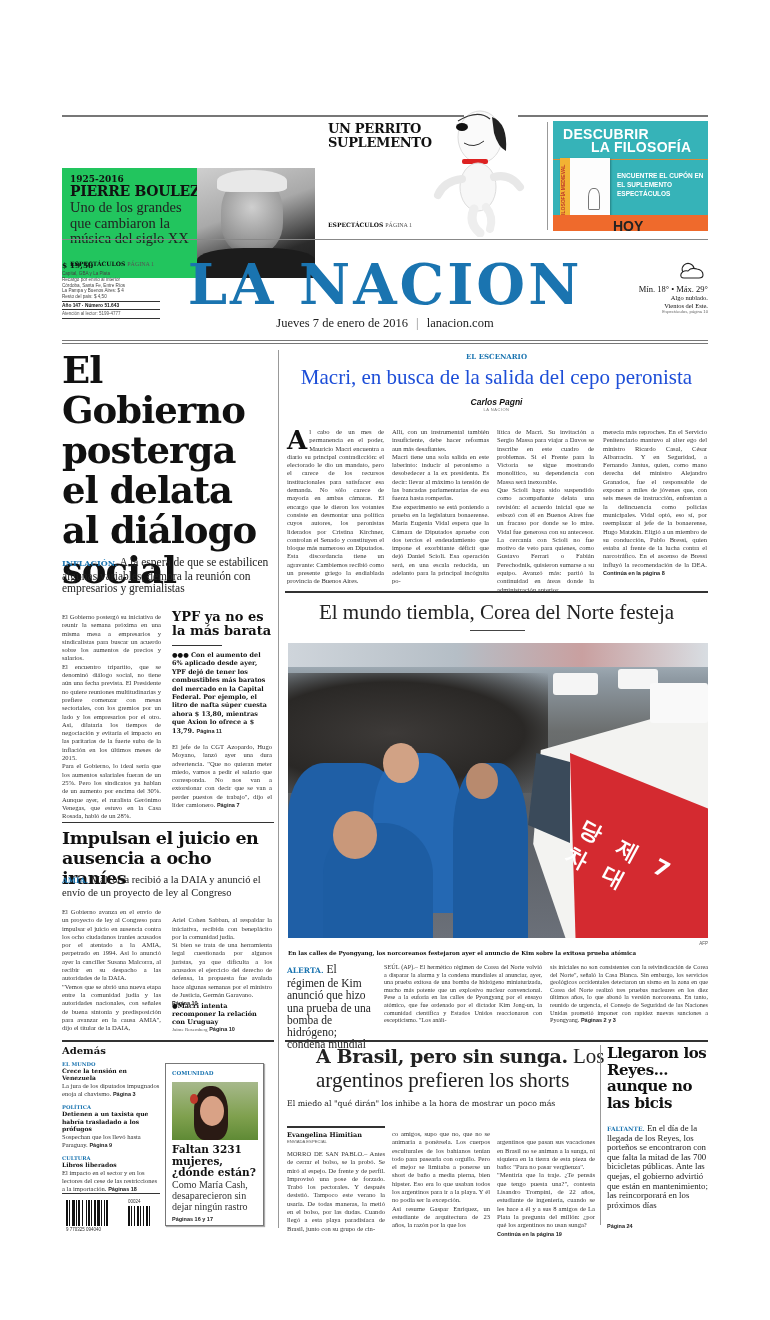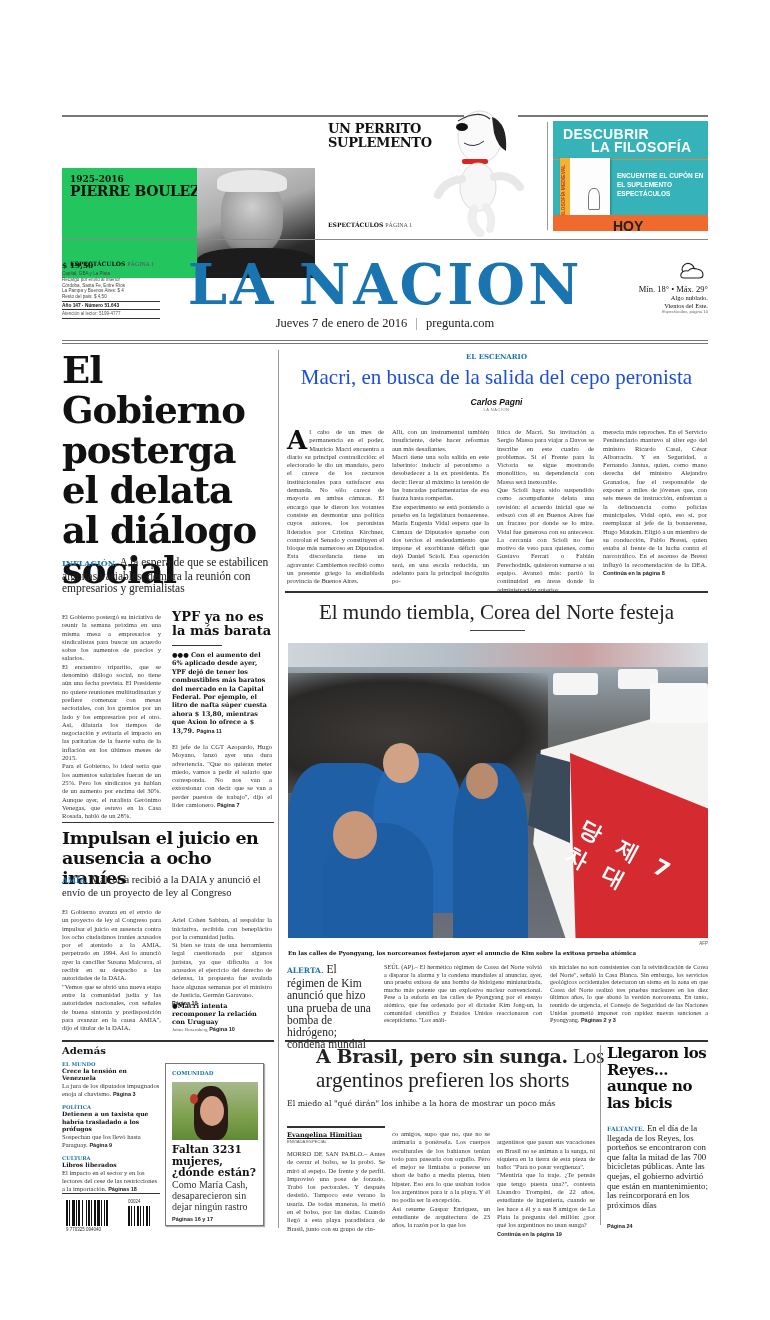--- a/index.html
+++ b/index.html
@@ -30,20 +30,21 @@
 </style>
 </head>
 <body>
 
 <div class="rule" style="left:62px;top:115px;width:402px;height:1.5px;background:#777;"></div>
 <div class="rule" style="left:518px;top:115px;width:190px;height:1.5px;background:#777;"></div>
 
 <div id="teaser-boulez" class="abs">
   <div class="abs serif" style="left:8px;top:6px;font-size:9px;font-weight:bold;">1925-2016</div>
   <div class="abs serif" style="left:8px;top:15px;font-size:14px;font-weight:bold;letter-spacing:-0.3px;">PIERRE BOULEZ</div>
+  <div class="abs lserif" style="left:8px;top:32px;width:130px;font-size:14.5px;line-height:15.5px;color:#222;">Uno de los grandes que cambiaron la música del siglo XX</div>
   <div class="abs" style="left:8px;top:92px;font-size:6px;">
     <span class="serif" style="font-weight:bold;">ESPECTÁCULOS</span>
     <span class="lserif" style="color:#555;">PÁGINA 1</span>
   </div>
   <div class="photo" style="left:135px;top:0;width:118px;height:110px;background:linear-gradient(160deg,#cfcfcf 0%,#a9a9a9 40%,#2b2b2b 75%,#1a1a1a 100%);">
     <div style="position:absolute;left:24px;top:8px;width:62px;height:78px;border-radius:45% 45% 40% 40%;background:radial-gradient(circle at 50% 40%,#cfcfcf,#8f8f8f 70%,#555);"></div>
     <div style="position:absolute;left:20px;top:2px;width:70px;height:22px;border-radius:50% 50% 20% 20%;background:#e8e8e8;"></div>
     <div style="position:absolute;left:0;top:80px;width:118px;height:30px;background:#1c1c1c;border-radius:40% 40% 0 0;"></div>
   </div>
 </div>
@@ -100,21 +101,21 @@
   <div class="sans" style="font-size:4.8px;font-weight:bold;">Año 147 · Número 51.643</div>
   <div style="height:1px;background:#333;margin:1px 0;"></div>
   <div class="sans" style="font-size:4.5px;color:#555;">Atención al lector: 5199-4777</div>
   <div style="height:1px;background:#333;margin-top:2px;"></div>
 </div>
 
 <div id="masthead-title" class="abs">LA NACION</div>
 <div id="masthead-date" class="abs">
   <span>Jueves 7 de enero de 2016</span>
   <span style="color:#888;margin:0 5px;">|</span>
-  <span>pregunta.com</span>
+  <span>lanacion.com</span>
 </div>
 
 <div class="abs" style="left:605px;top:262px;width:103px;text-align:right;">
   <svg width="30" height="18" viewBox="0 0 30 18" style="display:inline-block;margin-right:2px;">
     <path d="M10 13 A6 6 0 1 1 18 6" fill="none" stroke="#222" stroke-width="1.1"></path>
     <path d="M8 16 Q4 16 5 12 Q7 8 12 9 Q15 5 21 7 Q27 8 27 13 Q27 16 23 16 Z" fill="#fff" stroke="#222" stroke-width="1.1"></path>
   </svg>
   <div class="lserif" style="font-size:8.5px;">Mín. 18° • Máx. 29°</div>
   <div class="lserif" style="font-size:6.5px;line-height:7.5px;">Algo nublado.</div>
   <div class="lserif" style="font-size:6.5px;line-height:7.5px;">Vientos del Este.</div>
@@ -293,21 +294,21 @@
 <div class="rule" style="left:285px;top:1040px;width:423px;height:1.5px;background:#333;"></div>
 
 <div class="abs lserif" style="left:287px;top:1044px;width:310px;font-size:21px;line-height:24px;color:#222;margin-left:29px;">
   <span class="serif" style="font-weight:bold;font-size:19px;letter-spacing:-0.4px;">A Brasil, pero sin sunga.</span>
   <span>Los argentinos prefieren los shorts</span>
 </div>
 <div class="abs serif" style="left:287px;top:1099px;width:310px;font-size:7.8px;color:#222;">El miedo al "qué dirán" los inhibe a la hora de mostrar un poco más</div>
 
 <div class="rule" style="left:287px;top:1126px;width:98px;height:1.5px;background:#333;"></div>
 <div class="abs" style="left:287px;top:1131px;width:98px;">
-  <div class="serif" style="font-size:6.5px;font-weight:bold;text-decoration:underline;">Evangelina Himitian</div>
+  <div class="serif" style="font-size:6.5px;font-weight:bold;">Evangelina Himitian</div>
   <div class="sans" style="font-size:4.2px;color:#555;">ENVIADA ESPECIAL</div>
 </div>
 <div class="col body-text" style="left:287px;top:1150px;width:98px;">MORRO DE SAN PABLO.– Antes de cerrar el bolso, se la probó. Se miró al espejo. De frente y de perfil. Improvisó una pose de forzado. Trabó los pectorales. Y después desistió. Tampoco este verano la usaría. De todas maneras, la metió en el bolso, por las dudas. Cuando llegó a esta playa paradisíaca de Brasil, junto con su grupo de cin-</div>
 <div class="col body-text" style="left:392px;top:1130px;width:98px;white-space:pre-line;">co amigos, supo que no, que no se animaría a ponérsela. Los cuerpos esculturales de los bahianos tenían todo para pasearla con orgullo. Pero el mejor se limitaba a ponerse un short de baño a media pierna, bien hípster. Eso era lo que usaban todos los argentinos para ir a la playa. Y él no podía ser la excepción.
 Así resume Gaspar Enríquez, un estudiante de arquitectura de 23 años, la razón por la que los</div>
 <div class="col body-text" style="left:497px;top:1130px;width:98px;white-space:pre-line;">
   <span>argentinos que pasan sus vacaciones en Brasil no se animan a la sunga, ni siquiera en la tierra de esta pieza de baño: "Para no pasar vergüenza".
 "Mentiría que la traje. ¿Te pensás que tengo puesta una?", contesta Lisandro Trompini, de 22 años, estudiante de ingeniería, cuando se les hace a él y a sus 8 amigos de La Plata la pregunta del millón: ¿por qué los argentinos no usan sunga?</span>
   <span class="pageref" style="display:block;">Continúa en la página 19</span>
 </div>

